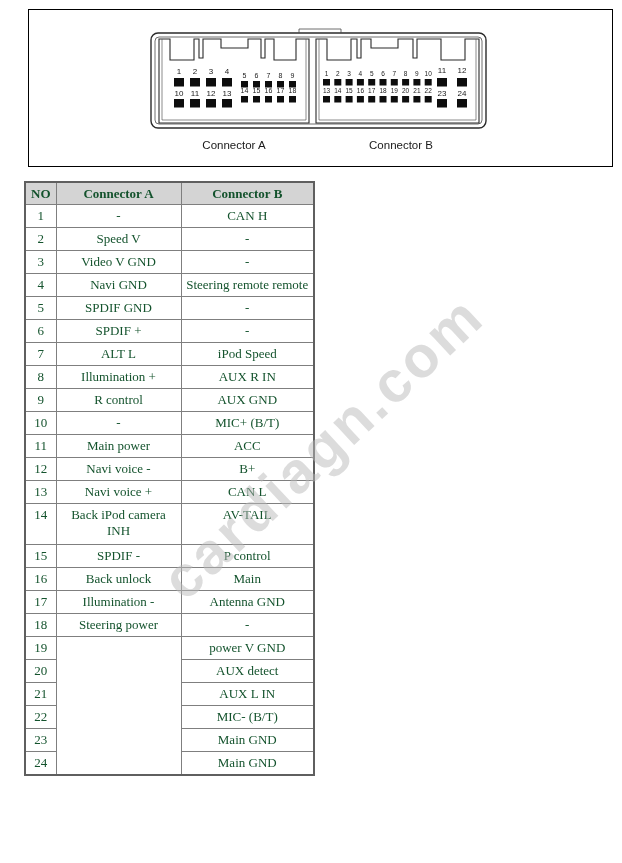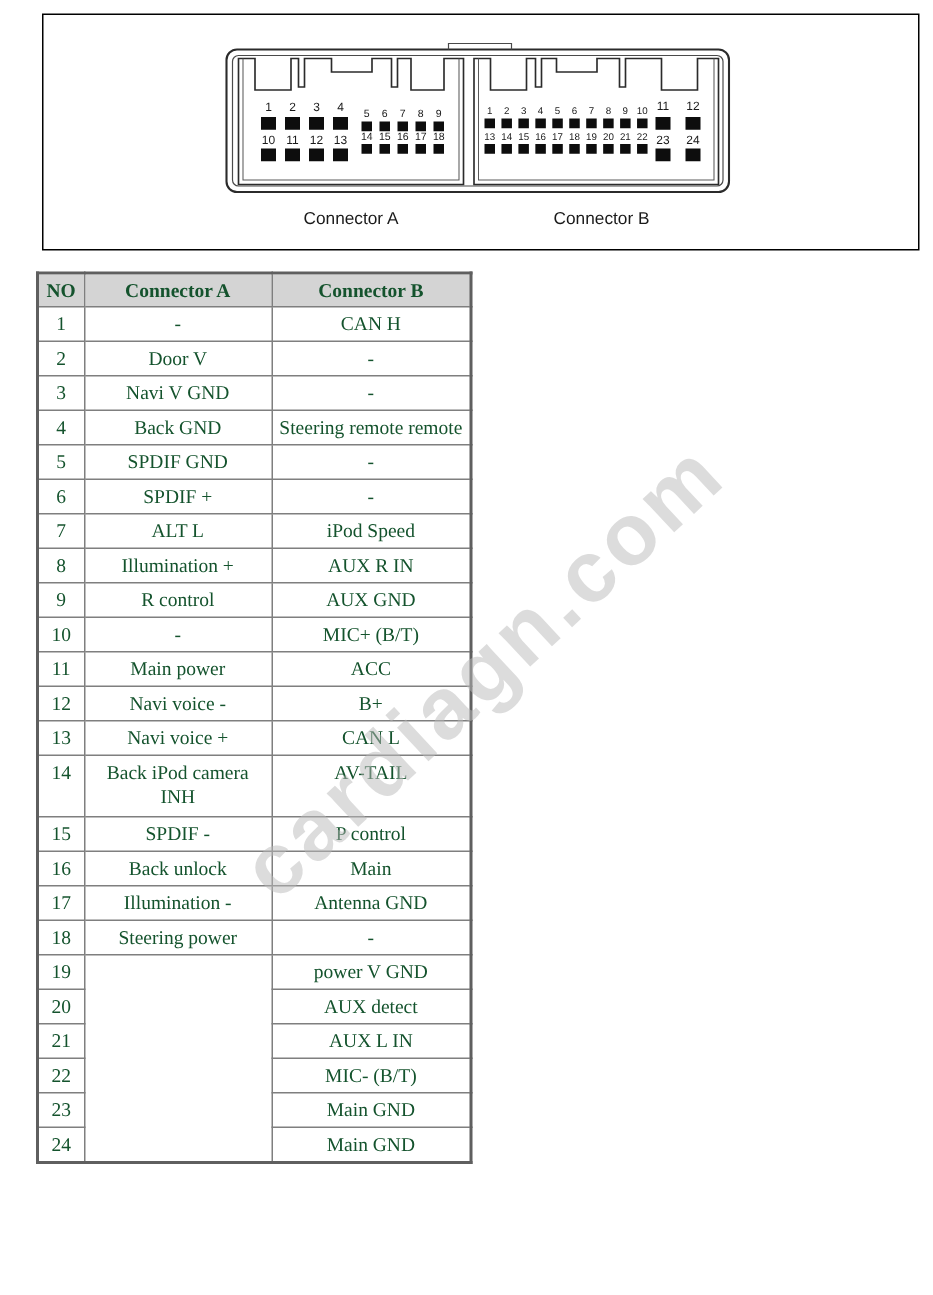--- a/index.html
+++ b/index.html
@@ -175,31 +175,31 @@
     </tr>
   </thead>
   <tbody id="table-body">
       <tr>
         <td>1</td>
         <td>-</td>
         <td>CAN H</td>
       </tr>
       <tr>
         <td>2</td>
-        <td>Door V</td>
+        <td>Speed V</td>
         <td>-</td>
       </tr>
       <tr>
         <td>3</td>
-        <td>Navi V GND</td>
+        <td>Video V GND</td>
         <td>-</td>
       </tr>
       <tr>
         <td>4</td>
-        <td>Back GND</td>
+        <td>Navi GND</td>
         <td>Steering remote remote</td>
       </tr>
       <tr>
         <td>5</td>
         <td>SPDIF GND</td>
         <td>-</td>
       </tr>
       <tr>
         <td>6</td>
         <td>SPDIF +</td>

